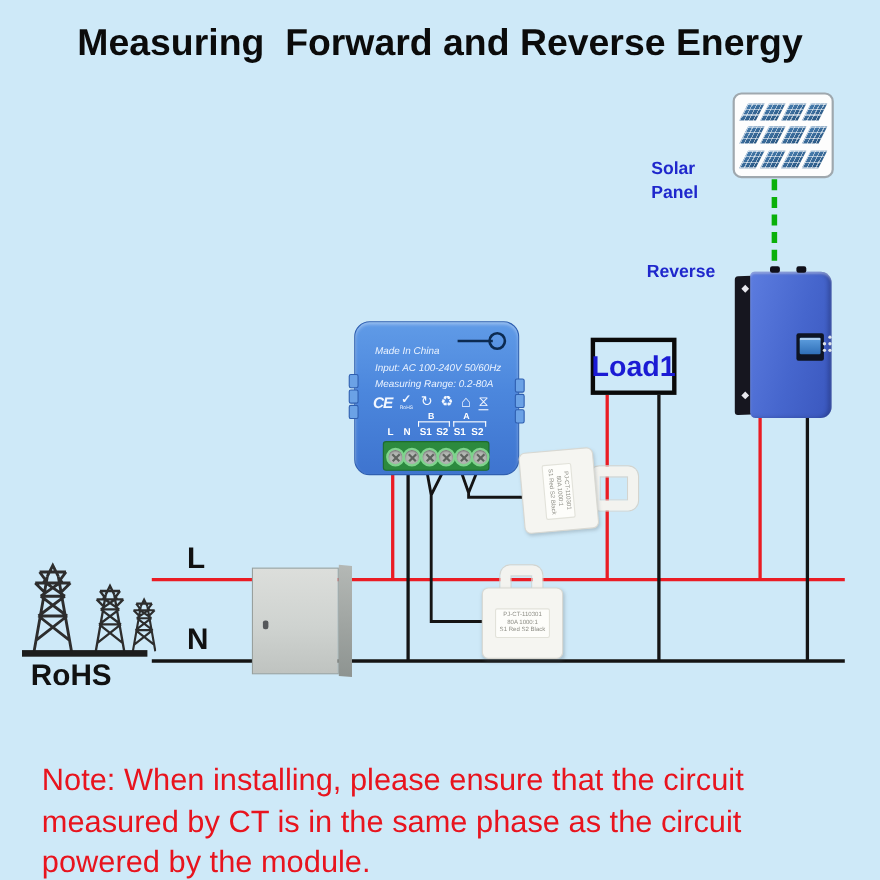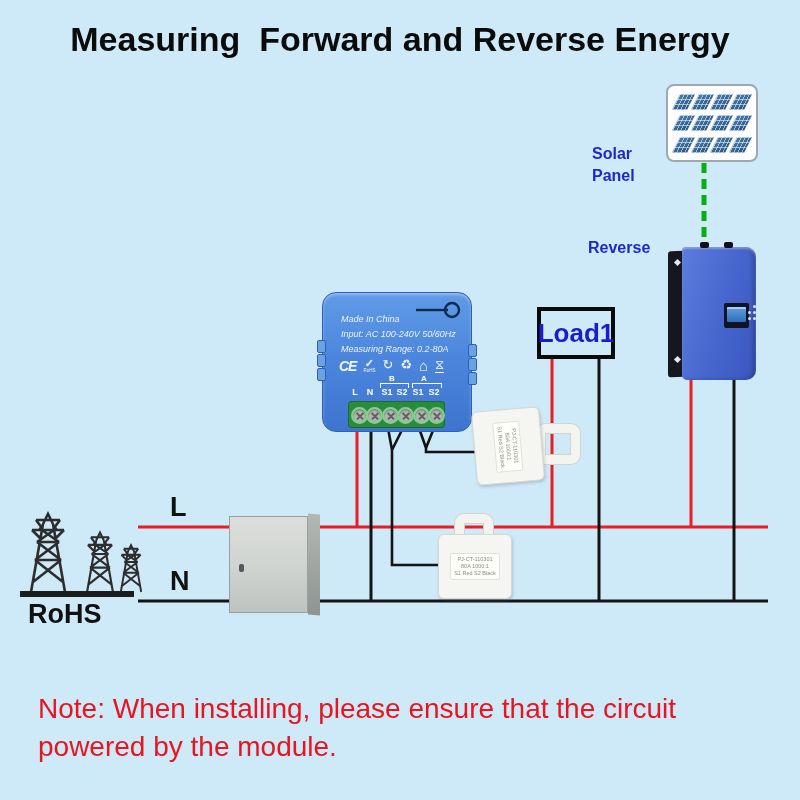--- a/index.html
+++ b/index.html
@@ -249,16 +249,17 @@
     <div class="dist-front">
       <div class="dist-handle"></div>
     </div>
   </div>
 
   <div class="black-label" style="left:170px;top:492px;font-size:27px">L</div>
   <div class="black-label" style="left:170px;top:566px;font-size:27px">N</div>
 
   <div class="note">
     <div>Note: When installing, please ensure that the circuit</div>
+    <div>measured by CT is in the same phase as the circuit</div>
     <div>powered by the module.</div>
   </div>
 
 </div>
 
 </body></html>

